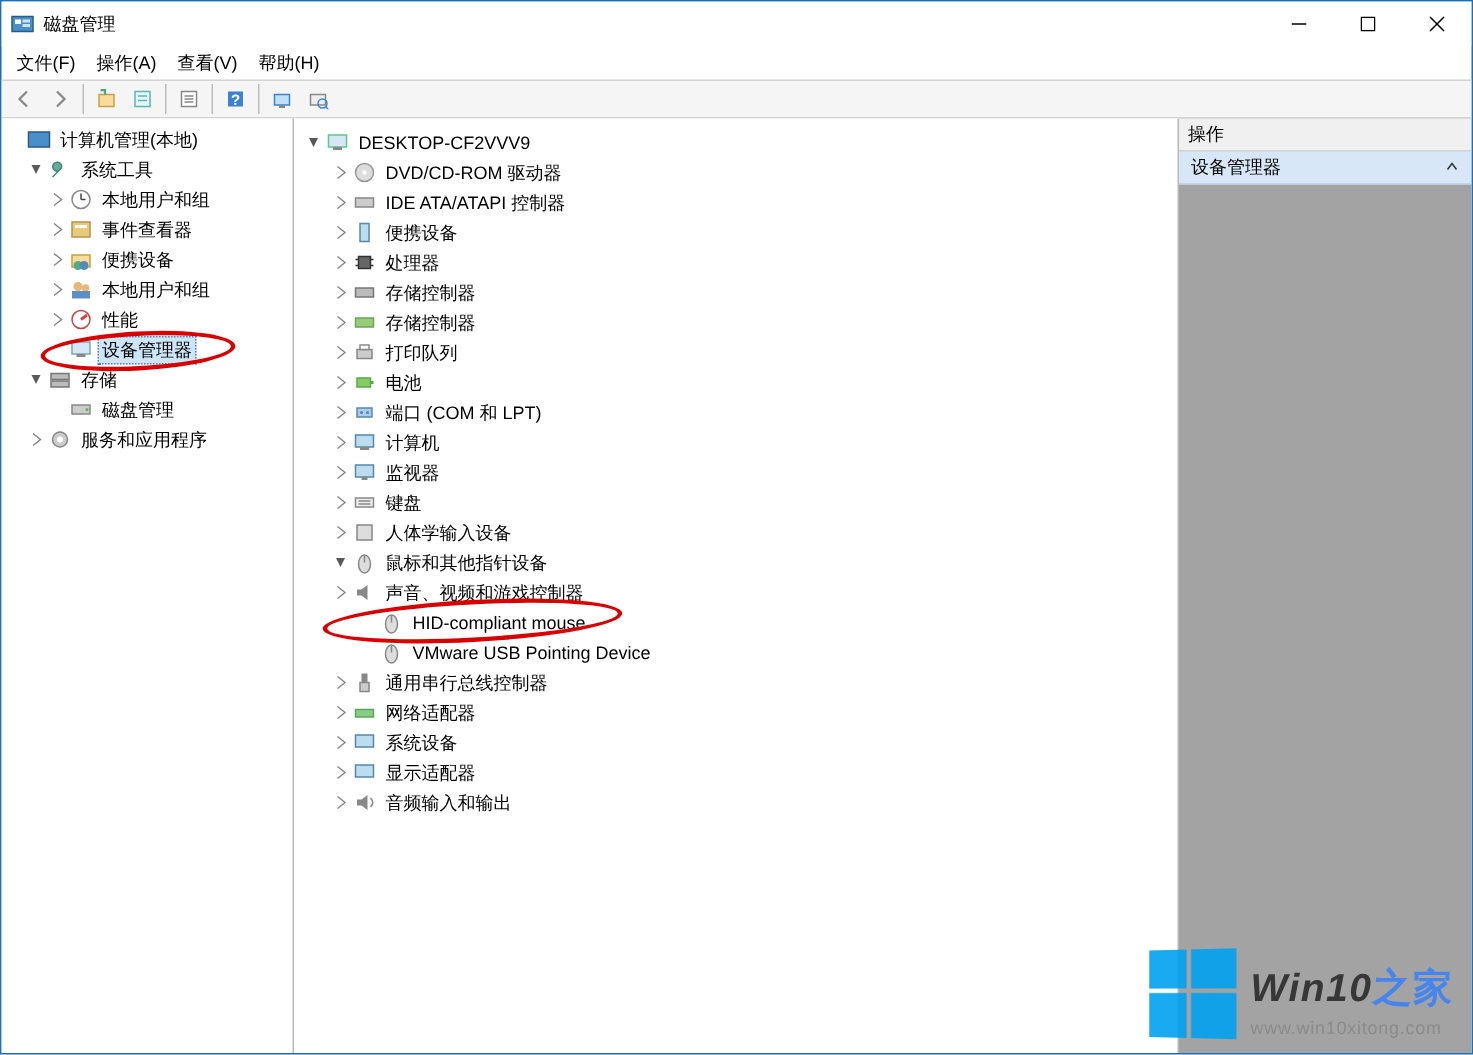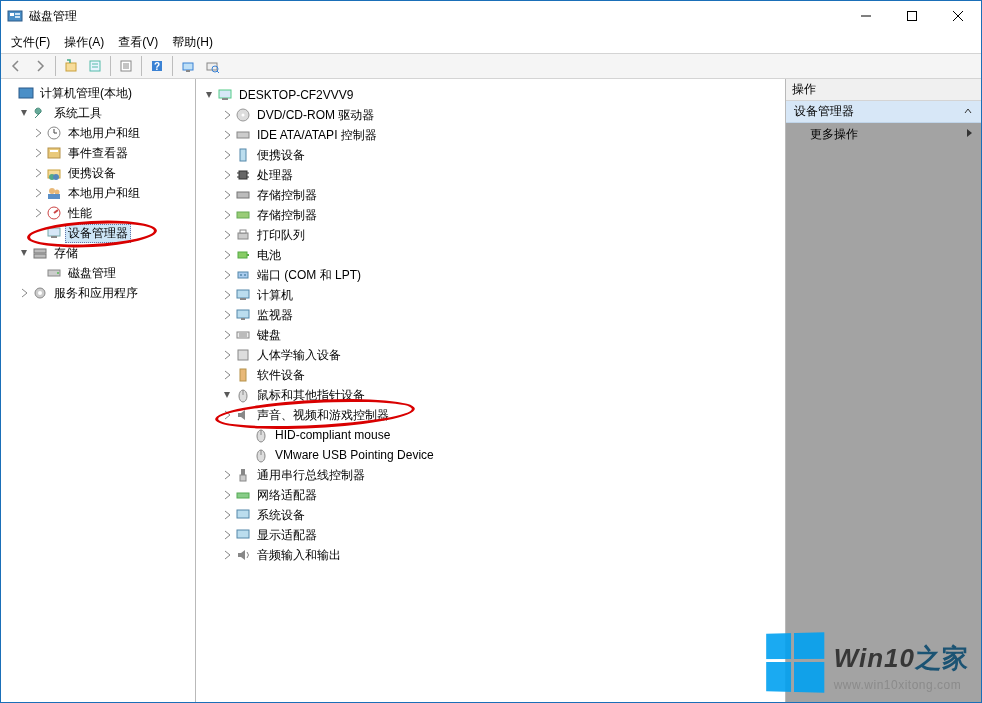--- a/index.html
+++ b/index.html
@@ -26,21 +26,21 @@
 .node-label { padding: 1px 3px; }
 .node-label.selected { background: #cde6f7; border: 1px dotted #67a; padding: 0 2px; }
 .circle-marker { position: absolute; border: 3px solid #d90000; border-radius: 50%; pointer-events: none; transform: rotate(-3deg); }
 .actions-title { background: #f0f0f0; border-bottom: 1px solid #d4d4d4; height: 22px; display: flex; align-items: center; padding: 0 6px; font-weight: normal; }
 .actions-section { background: #d7e7f7; height: 22px; display: flex; align-items: center; justify-content: space-between; padding: 0 8px; border-bottom: 1px solid #c0d5ea; }
 .actions-row { height: 22px; display: flex; align-items: center; justify-content: space-between; padding: 0 8px 0 24px; }
 .watermark { position: absolute; right: 12px; bottom: 10px; display: flex; align-items: flex-end; gap: 10px; opacity: 0.9; }
 .win-logo { display: grid; grid-template-columns: 26px 30px; grid-template-rows: 26px 30px; gap: 3px; transform: perspective(200px) rotateY(-10deg); }
 .win-logo div { background: #00a1f1; }
 .wm-text { font-size: 26px; font-weight: bold; color: #2b2b2b; font-style: italic; letter-spacing: 1px; }
-.wm-text .blue { color: #0c4a6e; font-style: normal; }
+.wm-text .blue { color: #3b82f6; font-style: normal; }
 .wm-sub { font-size: 12px; color: #888; margin-top: 2px; letter-spacing: 0.5px; }
 </style>
 </head>
 <body>
 
 <div class="titlebar">
   <span class="app-icon">
     <svg width="16" height="16">
         <rect x="1" y="3" width="14" height="10" fill="#4a8fc7" stroke="#2b5a8a"></rect>
         <rect x="3" y="5" width="4" height="3" fill="#fff"></rect>
@@ -477,33 +477,20 @@
           <span class="node-icon">
             <svg width="16" height="16">
               <rect x="3" y="3" width="10" height="10" fill="#ddd" stroke="#888"></rect>
             </svg>
           </span>
           <span class="node-label">人体学输入设备</span>
         </div>
       <div class="node" style="padding-left:22px">
           <span class="twisty">
             <svg width="10" height="10">
-              <path d="M3 1 L8 5 L3 9" fill="none" stroke="#888"></path>
-            </svg>
-          </span>
-          <span class="node-icon">
-            <svg width="16" height="16">
-              <rect x="5" y="2" width="6" height="12" fill="#e8b878" stroke="#b5924a"></rect>
-            </svg>
-          </span>
-          <span class="node-label">软件设备</span>
-        </div>
-      <div class="node" style="padding-left:22px">
-          <span class="twisty">
-            <svg width="10" height="10">
               <path d="M2 2 L8 2 L5 8 Z" fill="#595959"></path>
             </svg>
           </span>
           <span class="node-icon">
             <svg width="16" height="16">
               <ellipse cx="8" cy="9" rx="4" ry="6" fill="#ddd" stroke="#888"></ellipse>
               <line x1="8" y1="3" x2="8" y2="8" stroke="#888"></line>
             </svg>
           </span>
           <span class="node-label">鼠标和其他指针设备</span>
@@ -612,26 +599,20 @@
   </div>
 
   <div class="right-pane">
     <div class="actions-title">操作</div>
     <div class="actions-section">
       <span>设备管理器</span>
       <span><svg width="10" height="10">
             <path d="M2 7 L5 3 L8 7" fill="none" stroke="#333"></path>
           </svg></span>
     </div>
-    <div class="actions-row">
-      <span>更多操作</span>
-      <span><svg width="8" height="10">
-            <path d="M2 1 L7 5 L2 9 Z" fill="#333"></path>
-          </svg></span>
-    </div>
   </div>
 </div>
 
 <div class="circle-marker" style="left:26px; top:220px; width:130px; height:26px;"></div>
 <div class="circle-marker" style="left:214px; top:399px; width:200px; height:28px;"></div>
 
 <div class="watermark">
   <div class="win-logo">
       <div></div>
       <div></div>

